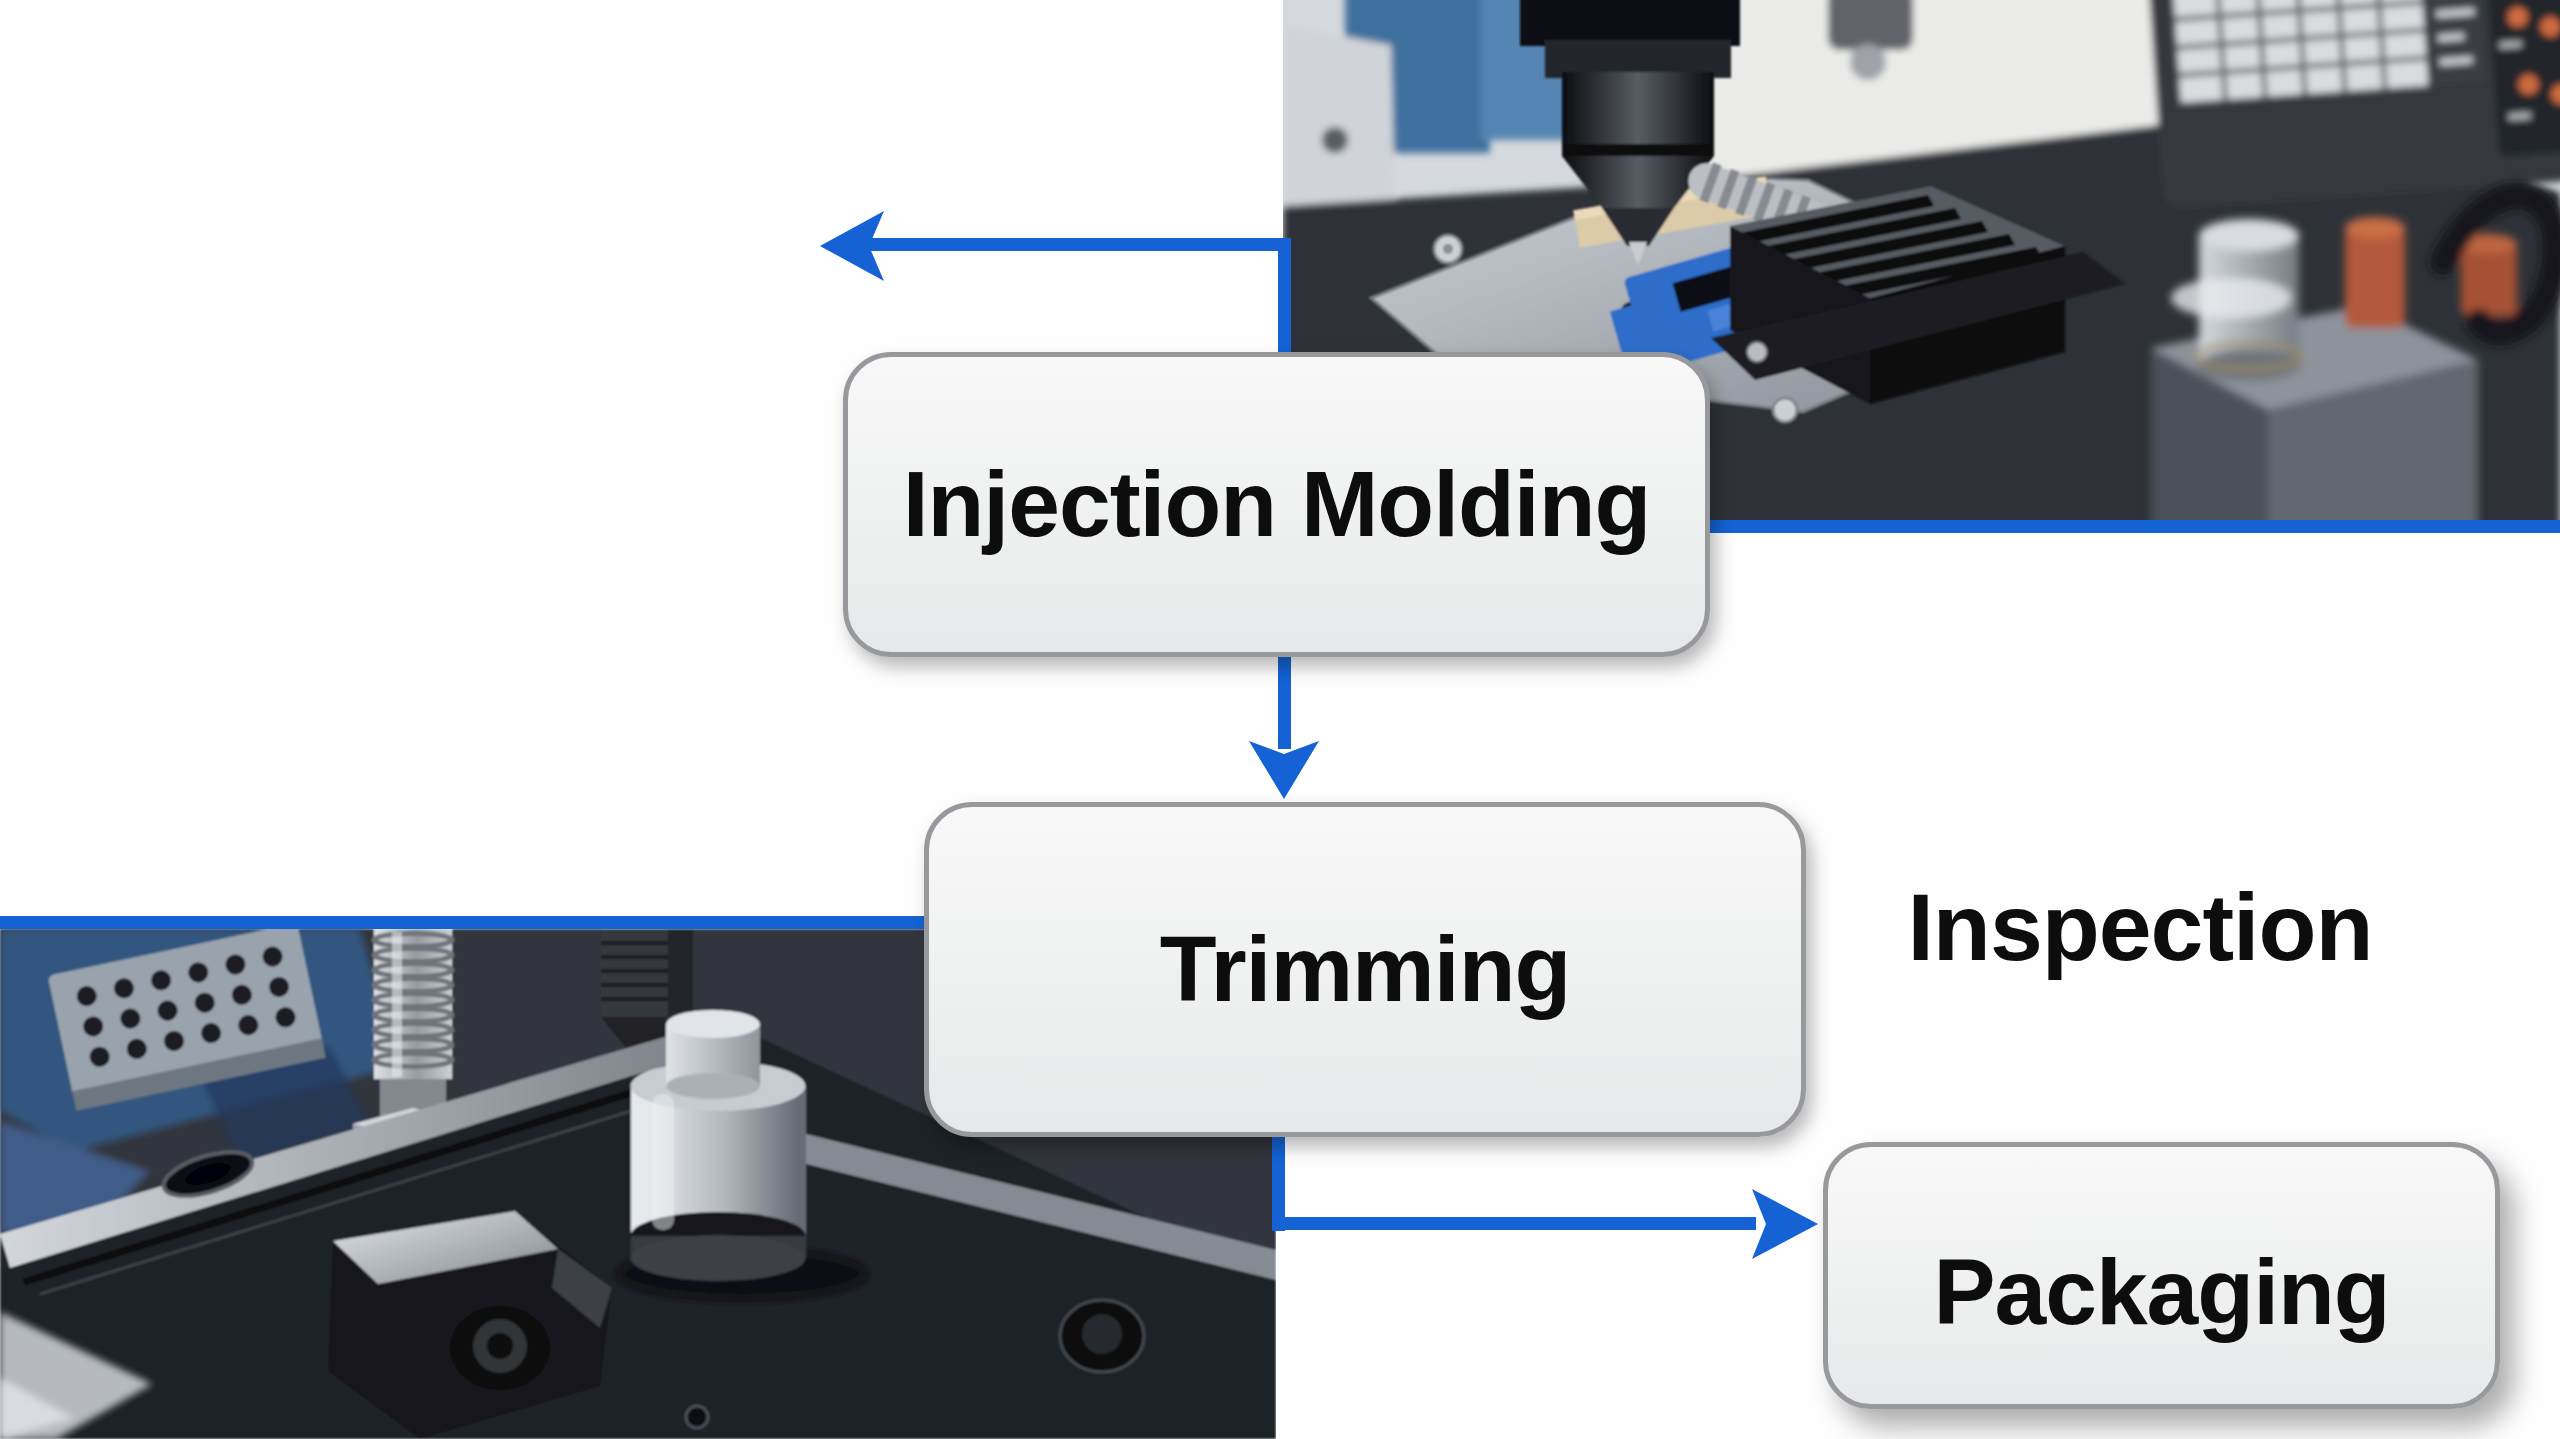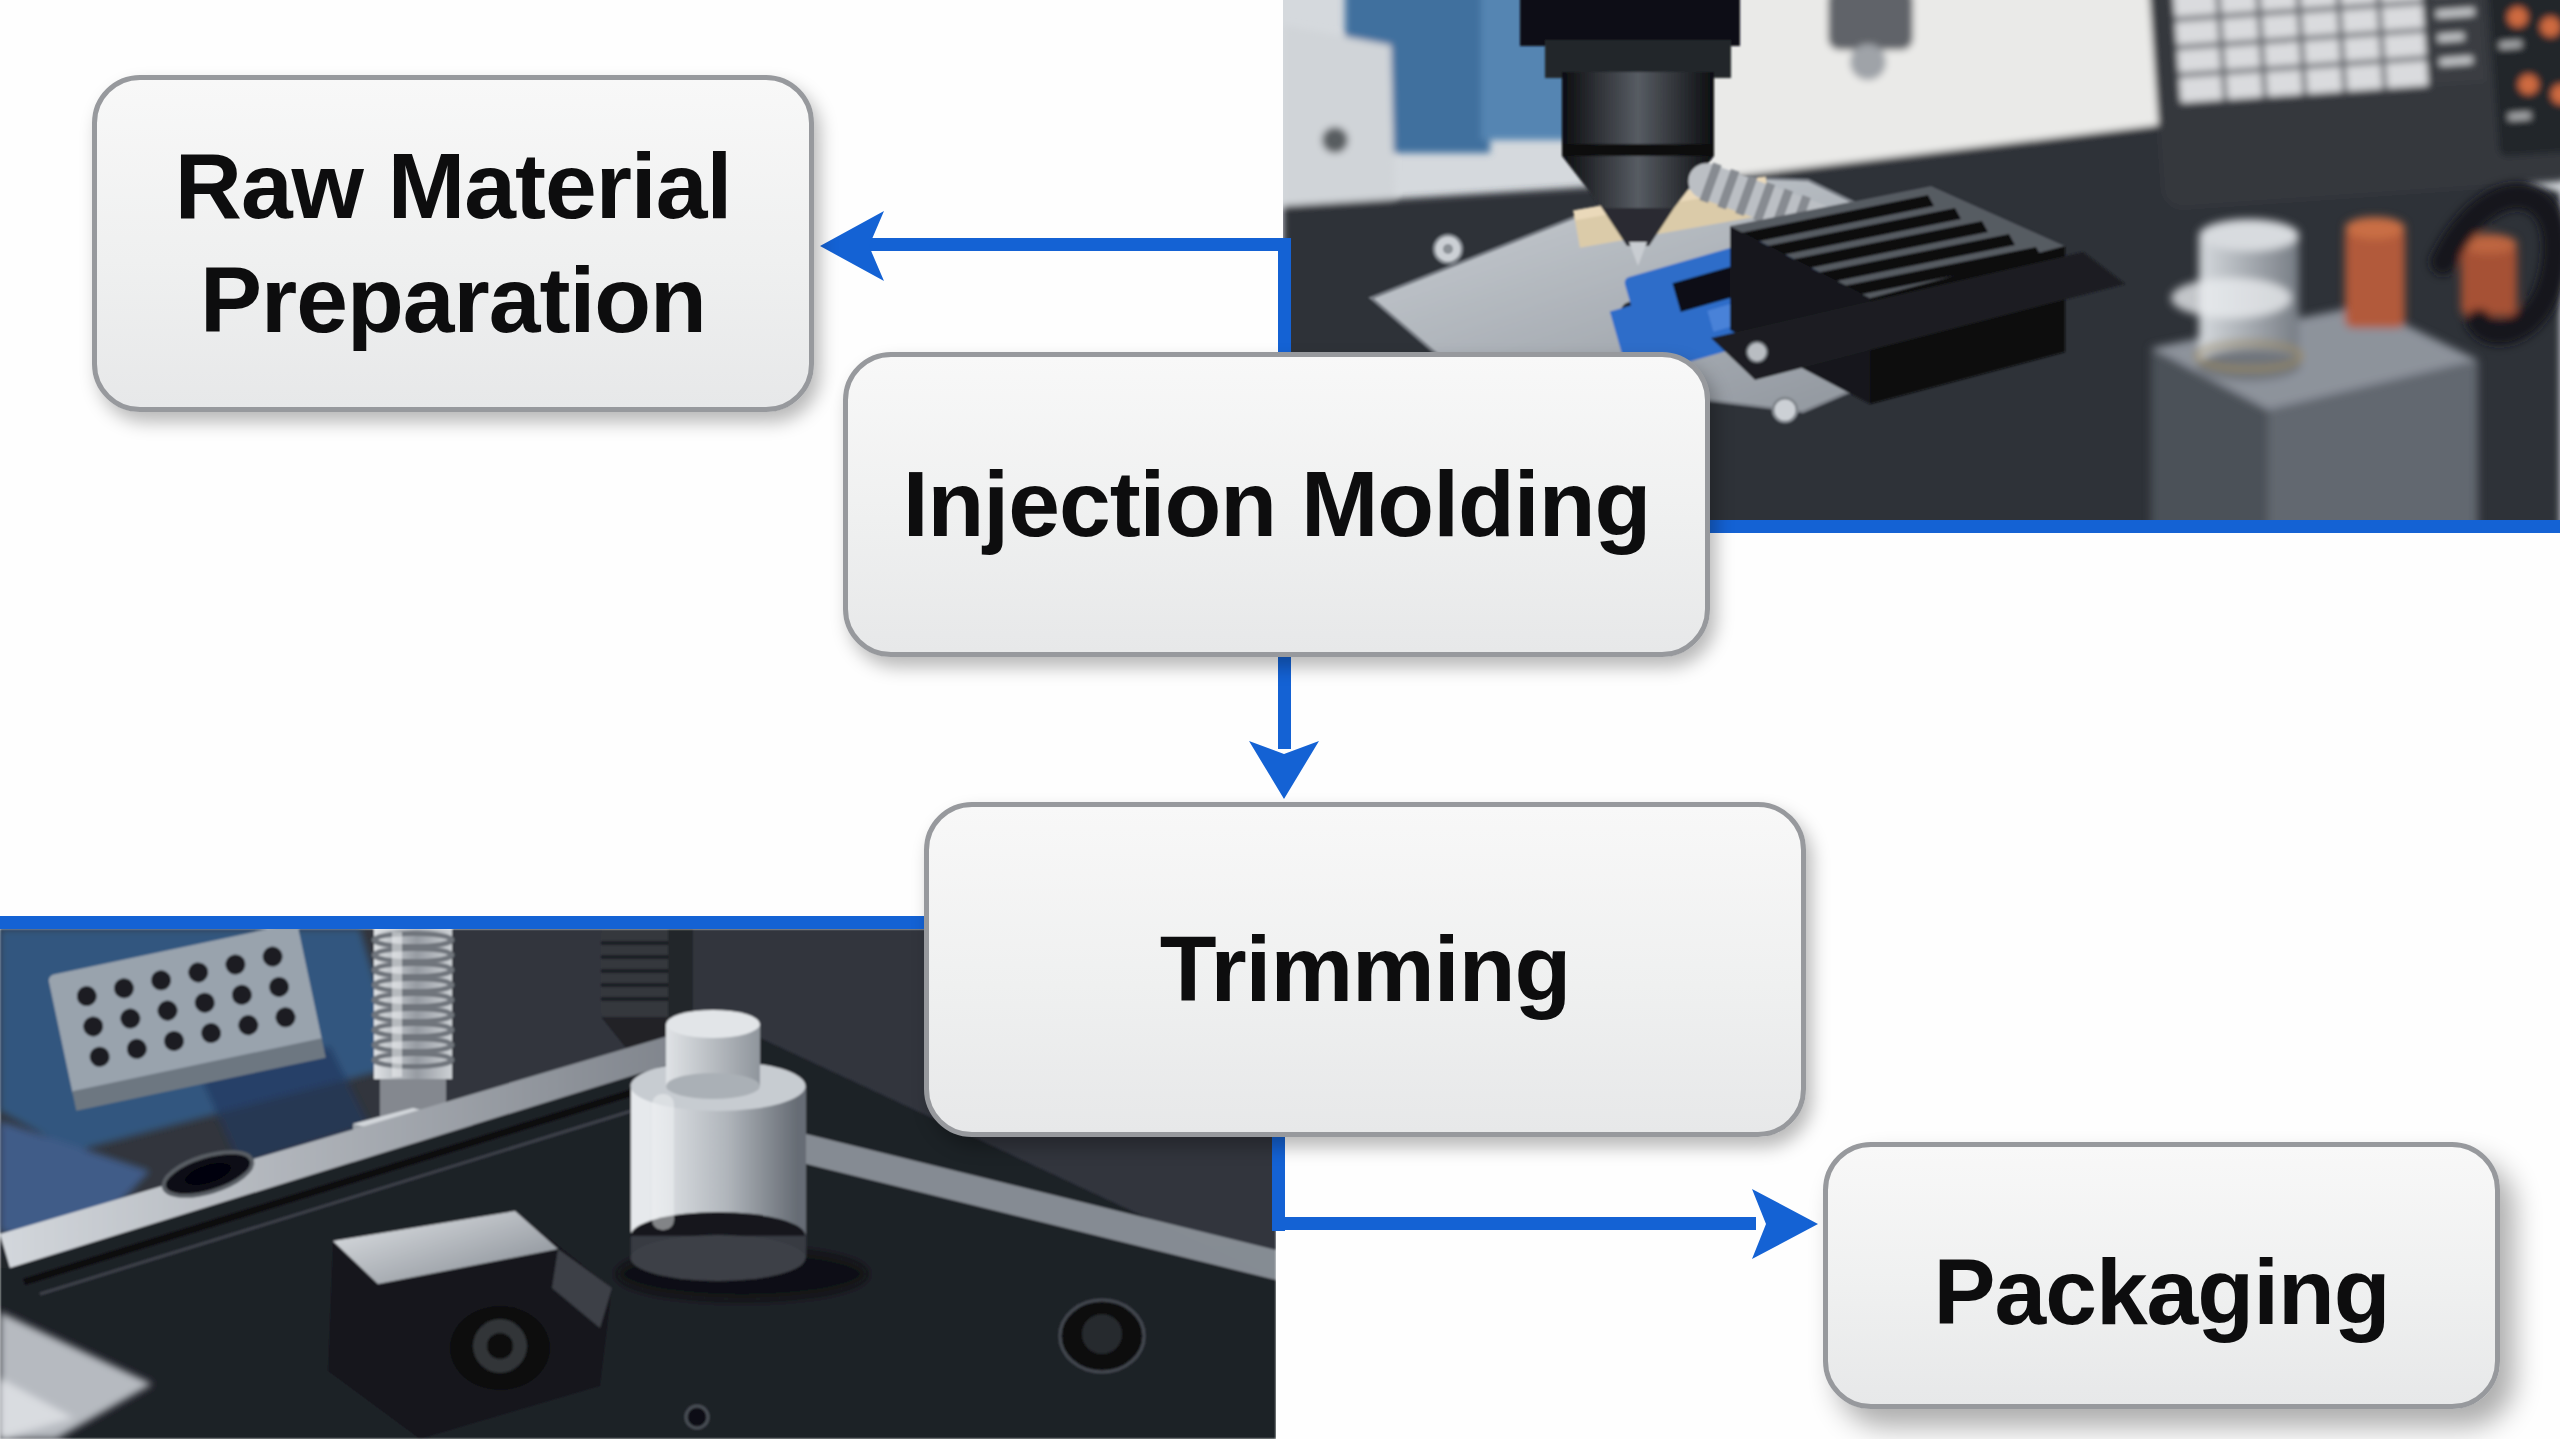--- a/index.html
+++ b/index.html
@@ -341,33 +341,30 @@
 
       <rect x="1278" y="657" width="13" height="92"></rect>
       <polygon points="1284,799 1249,741 1284,754 1319,741"></polygon>
 
       <rect x="1272" y="1137" width="13" height="94"></rect>
       <rect x="1272" y="1217" width="484" height="13"></rect>
       <polygon points="1818,1224 1752,1189 1766,1224 1752,1259"></polygon>
     </g>
   </svg>
 
-  <div class="node" id="node-raw">
-    <span>Raw Material</span>
-    <span>Preparation</span>
-  </div>
 
   <div class="node" id="node-molding">
     <span>Injection Molding</span>
   </div>
 
   <div class="node" id="node-trimming">
     <span>Trimming</span>
   </div>
 
   <div class="floating-label" id="label-quality">
+    <span>Inspection</span>
   </div>
 
   <div class="node" id="node-packaging">
     <span>Packaging</span>
   </div>
 
 </div>
 
 </body></html>

